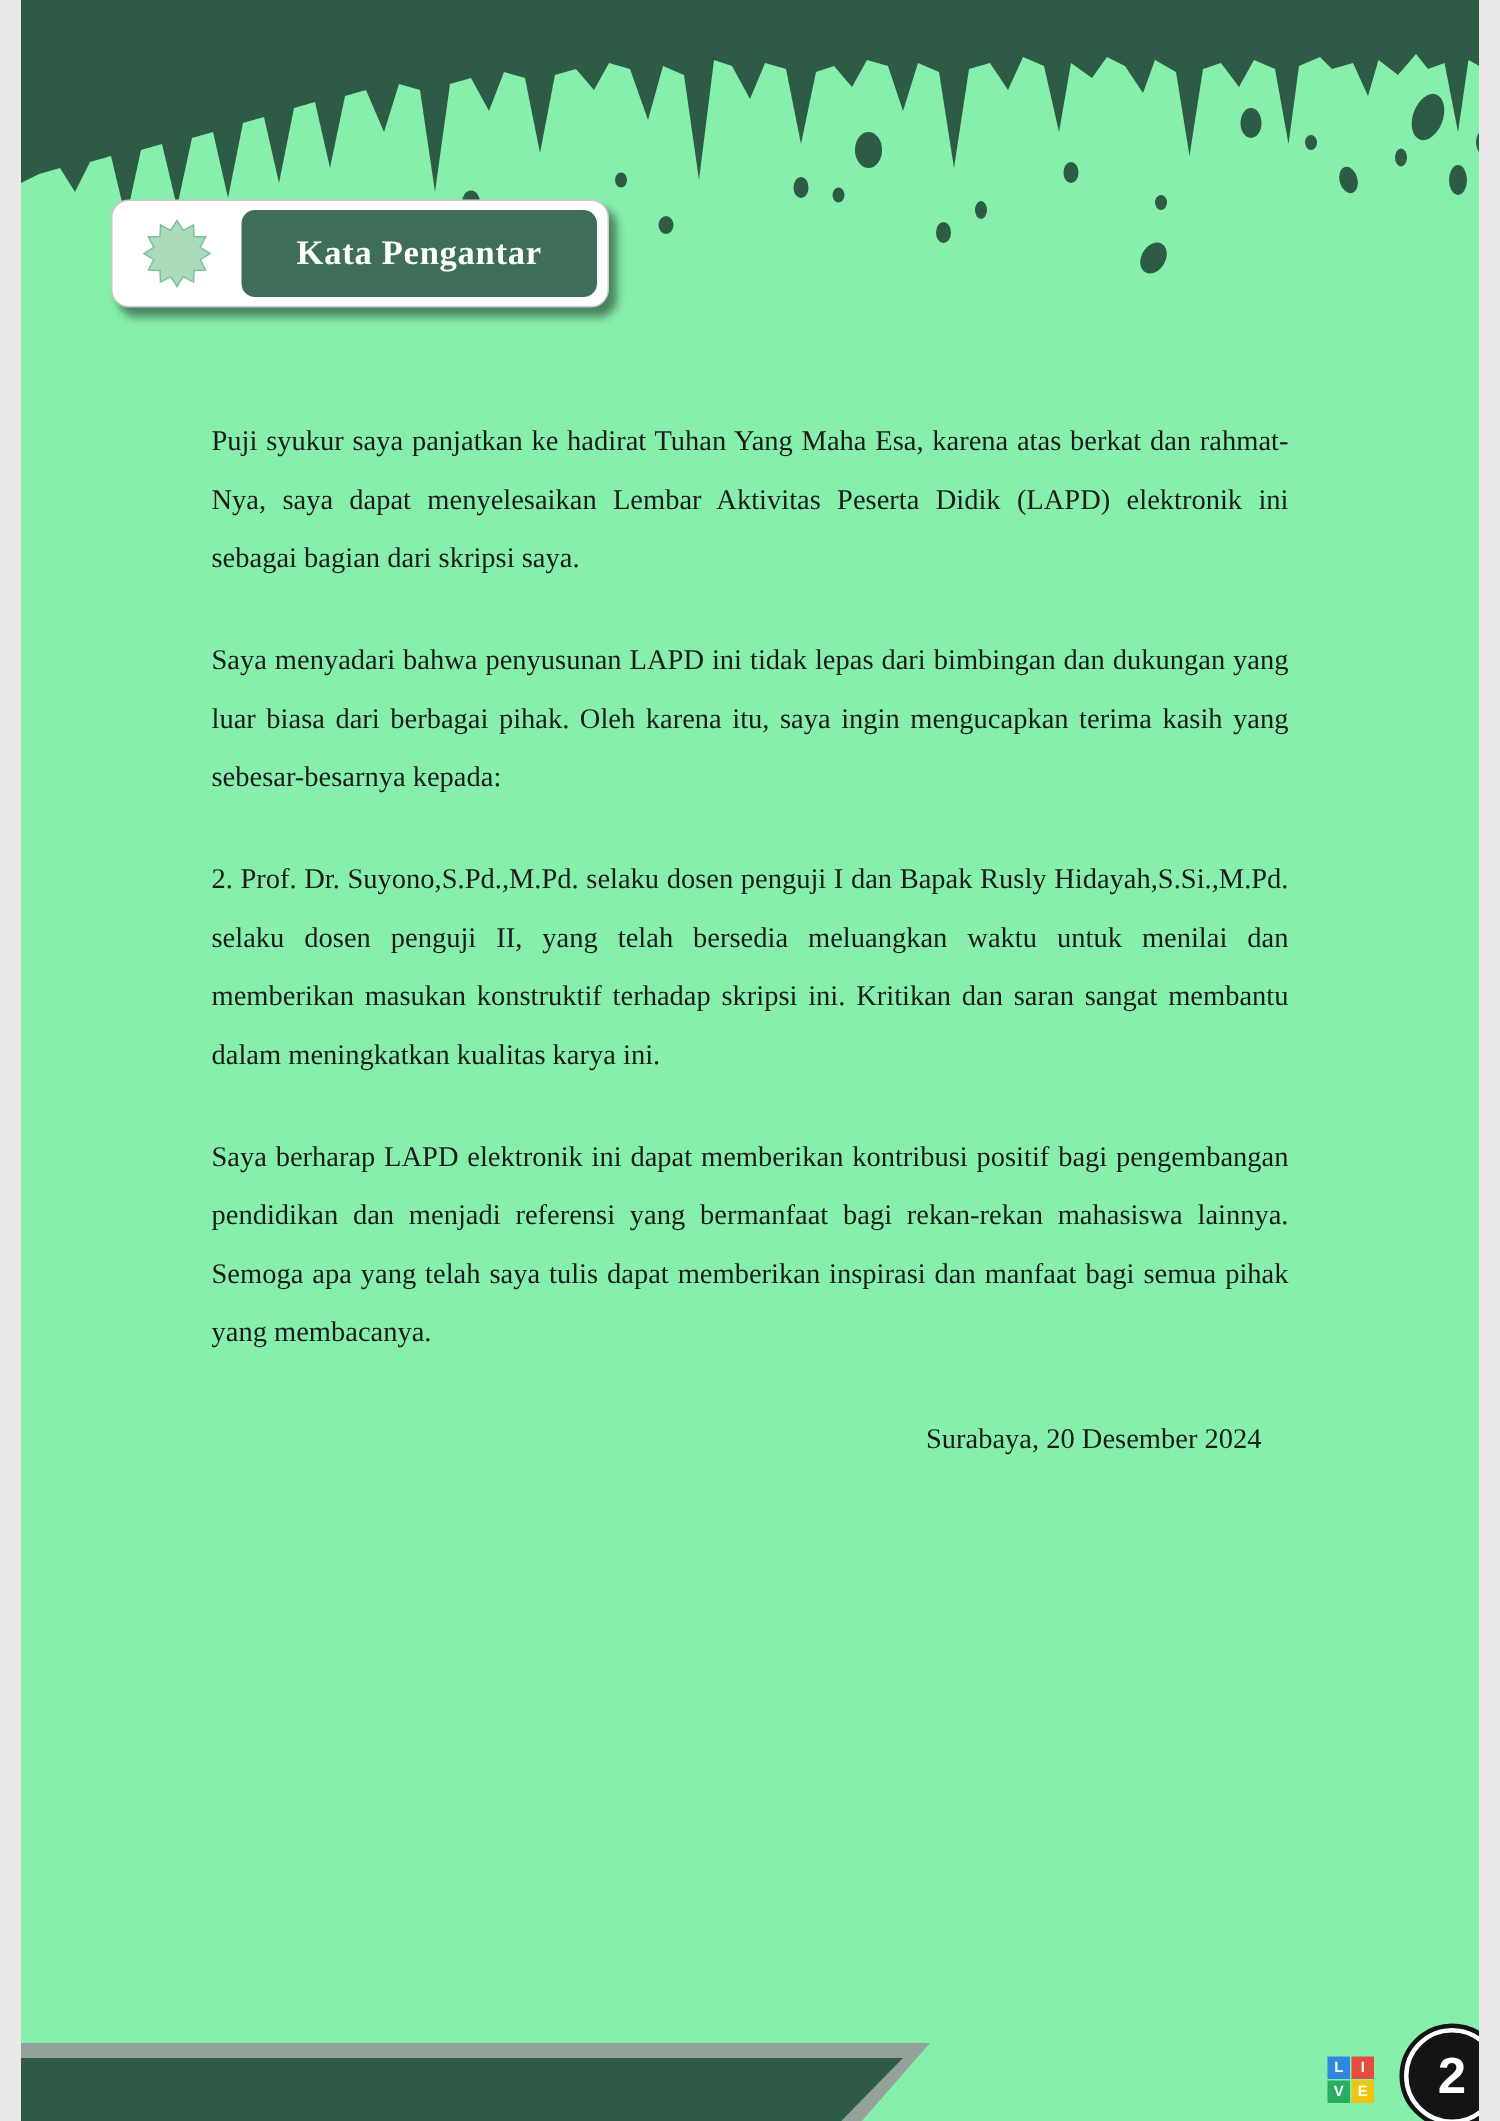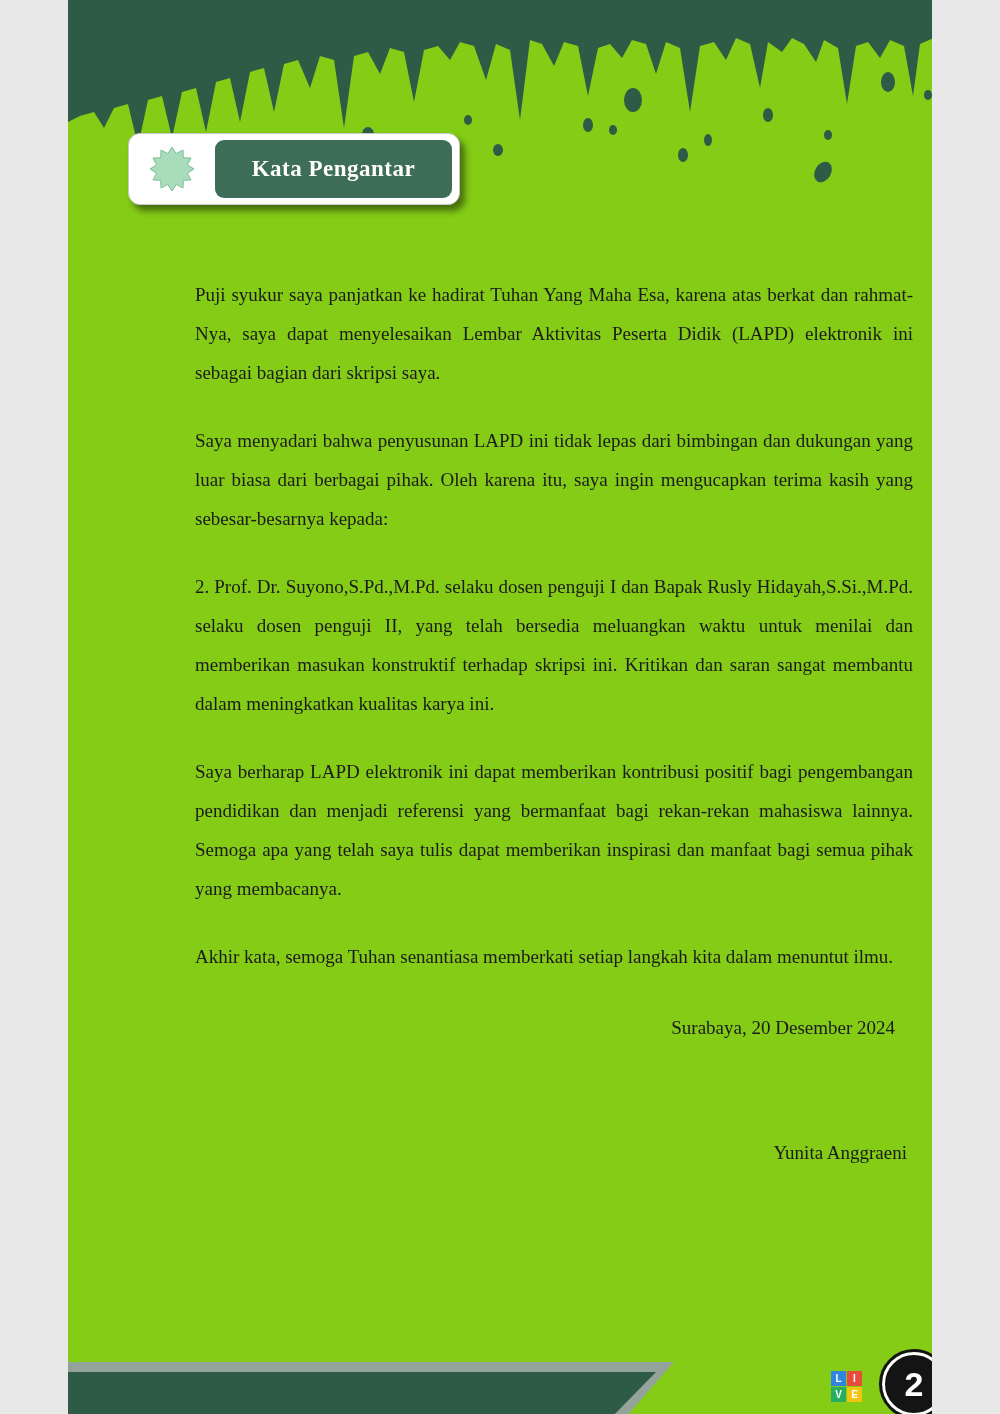--- a/index.html
+++ b/index.html
@@ -7,23 +7,23 @@
     --green_banner:#3e6e57;
     --green_star:#a9dcbb;
     --sage:#93a399;
     --text:#1b1b1b;
     --logo_text:#37474f;
     --badge_bg:#141414;
   }
   html,body{margin:0;padding:0;background:#e8e8e8;}
   .page{
     position:relative;
-    width:864px;height:1414px;
+    width:972px;height:1414px;
     margin:0 auto;
-    background:#84cc16;
+    background:#86efac;
     overflow:hidden;
     font-family:"Liberation Serif","DejaVu Serif",serif;
     color:var(--text);
   }
   
   .splatter-svg{position:absolute;top:0;left:0;display:block;}
   .splatter-fill{fill:var(--green_dark);}
   
   .banner{
     position:absolute;top:133px;left:60px;
@@ -151,23 +151,21 @@
     <div class="banner-plate">
       <span class="banner-title">Kata Pengantar</span>
     </div>
   </div>
 
   <div class="content">
     <p>Puji syukur saya panjatkan ke hadirat Tuhan Yang Maha Esa, karena atas berkat dan rahmat-Nya, saya dapat menyelesaikan Lembar Aktivitas Peserta Didik (LAPD) elektronik ini sebagai bagian dari skripsi saya.</p>
     <p>Saya menyadari bahwa penyusunan LAPD ini tidak lepas dari bimbingan dan dukungan yang luar biasa dari berbagai pihak. Oleh karena itu, saya ingin mengucapkan terima kasih yang sebesar-besarnya kepada:</p>
     <p>2. Prof. Dr. Suyono,S.Pd.,M.Pd. selaku dosen penguji I dan Bapak Rusly Hidayah,S.Si.,M.Pd. selaku dosen penguji II, yang telah bersedia meluangkan waktu untuk menilai dan memberikan masukan konstruktif terhadap skripsi ini. Kritikan dan saran sangat membantu dalam meningkatkan kualitas karya ini.</p>
     <p>Saya berharap LAPD elektronik ini dapat memberikan kontribusi positif bagi pengembangan pendidikan dan menjadi referensi yang bermanfaat bagi rekan-rekan mahasiswa lainnya. Semoga apa yang telah saya tulis dapat memberikan inspirasi dan manfaat bagi semua pihak yang membacanya.</p>
-    <p>Akhir kata, semoga Tuhan senantiasa memberkati setiap langkah kita dalam menuntut ilmu.</p>
     <div class="date-line">Surabaya, 20 Desember 2024</div>
-    <div class="signature-name">Yunita Anggraeni</div>
   </div>
 
   <div class="band-sage"></div>
   <div class="band-dark"></div>
 
   <div class="lw-logo">
     <div class="lw-grid">
       <span class="lw-sq" style="background: rgb(46, 134, 222);">L</span>
       <span class="lw-sq" style="background: rgb(231, 76, 60);">I</span>
       <span class="lw-sq" style="background: rgb(39, 174, 96);">V</span>

